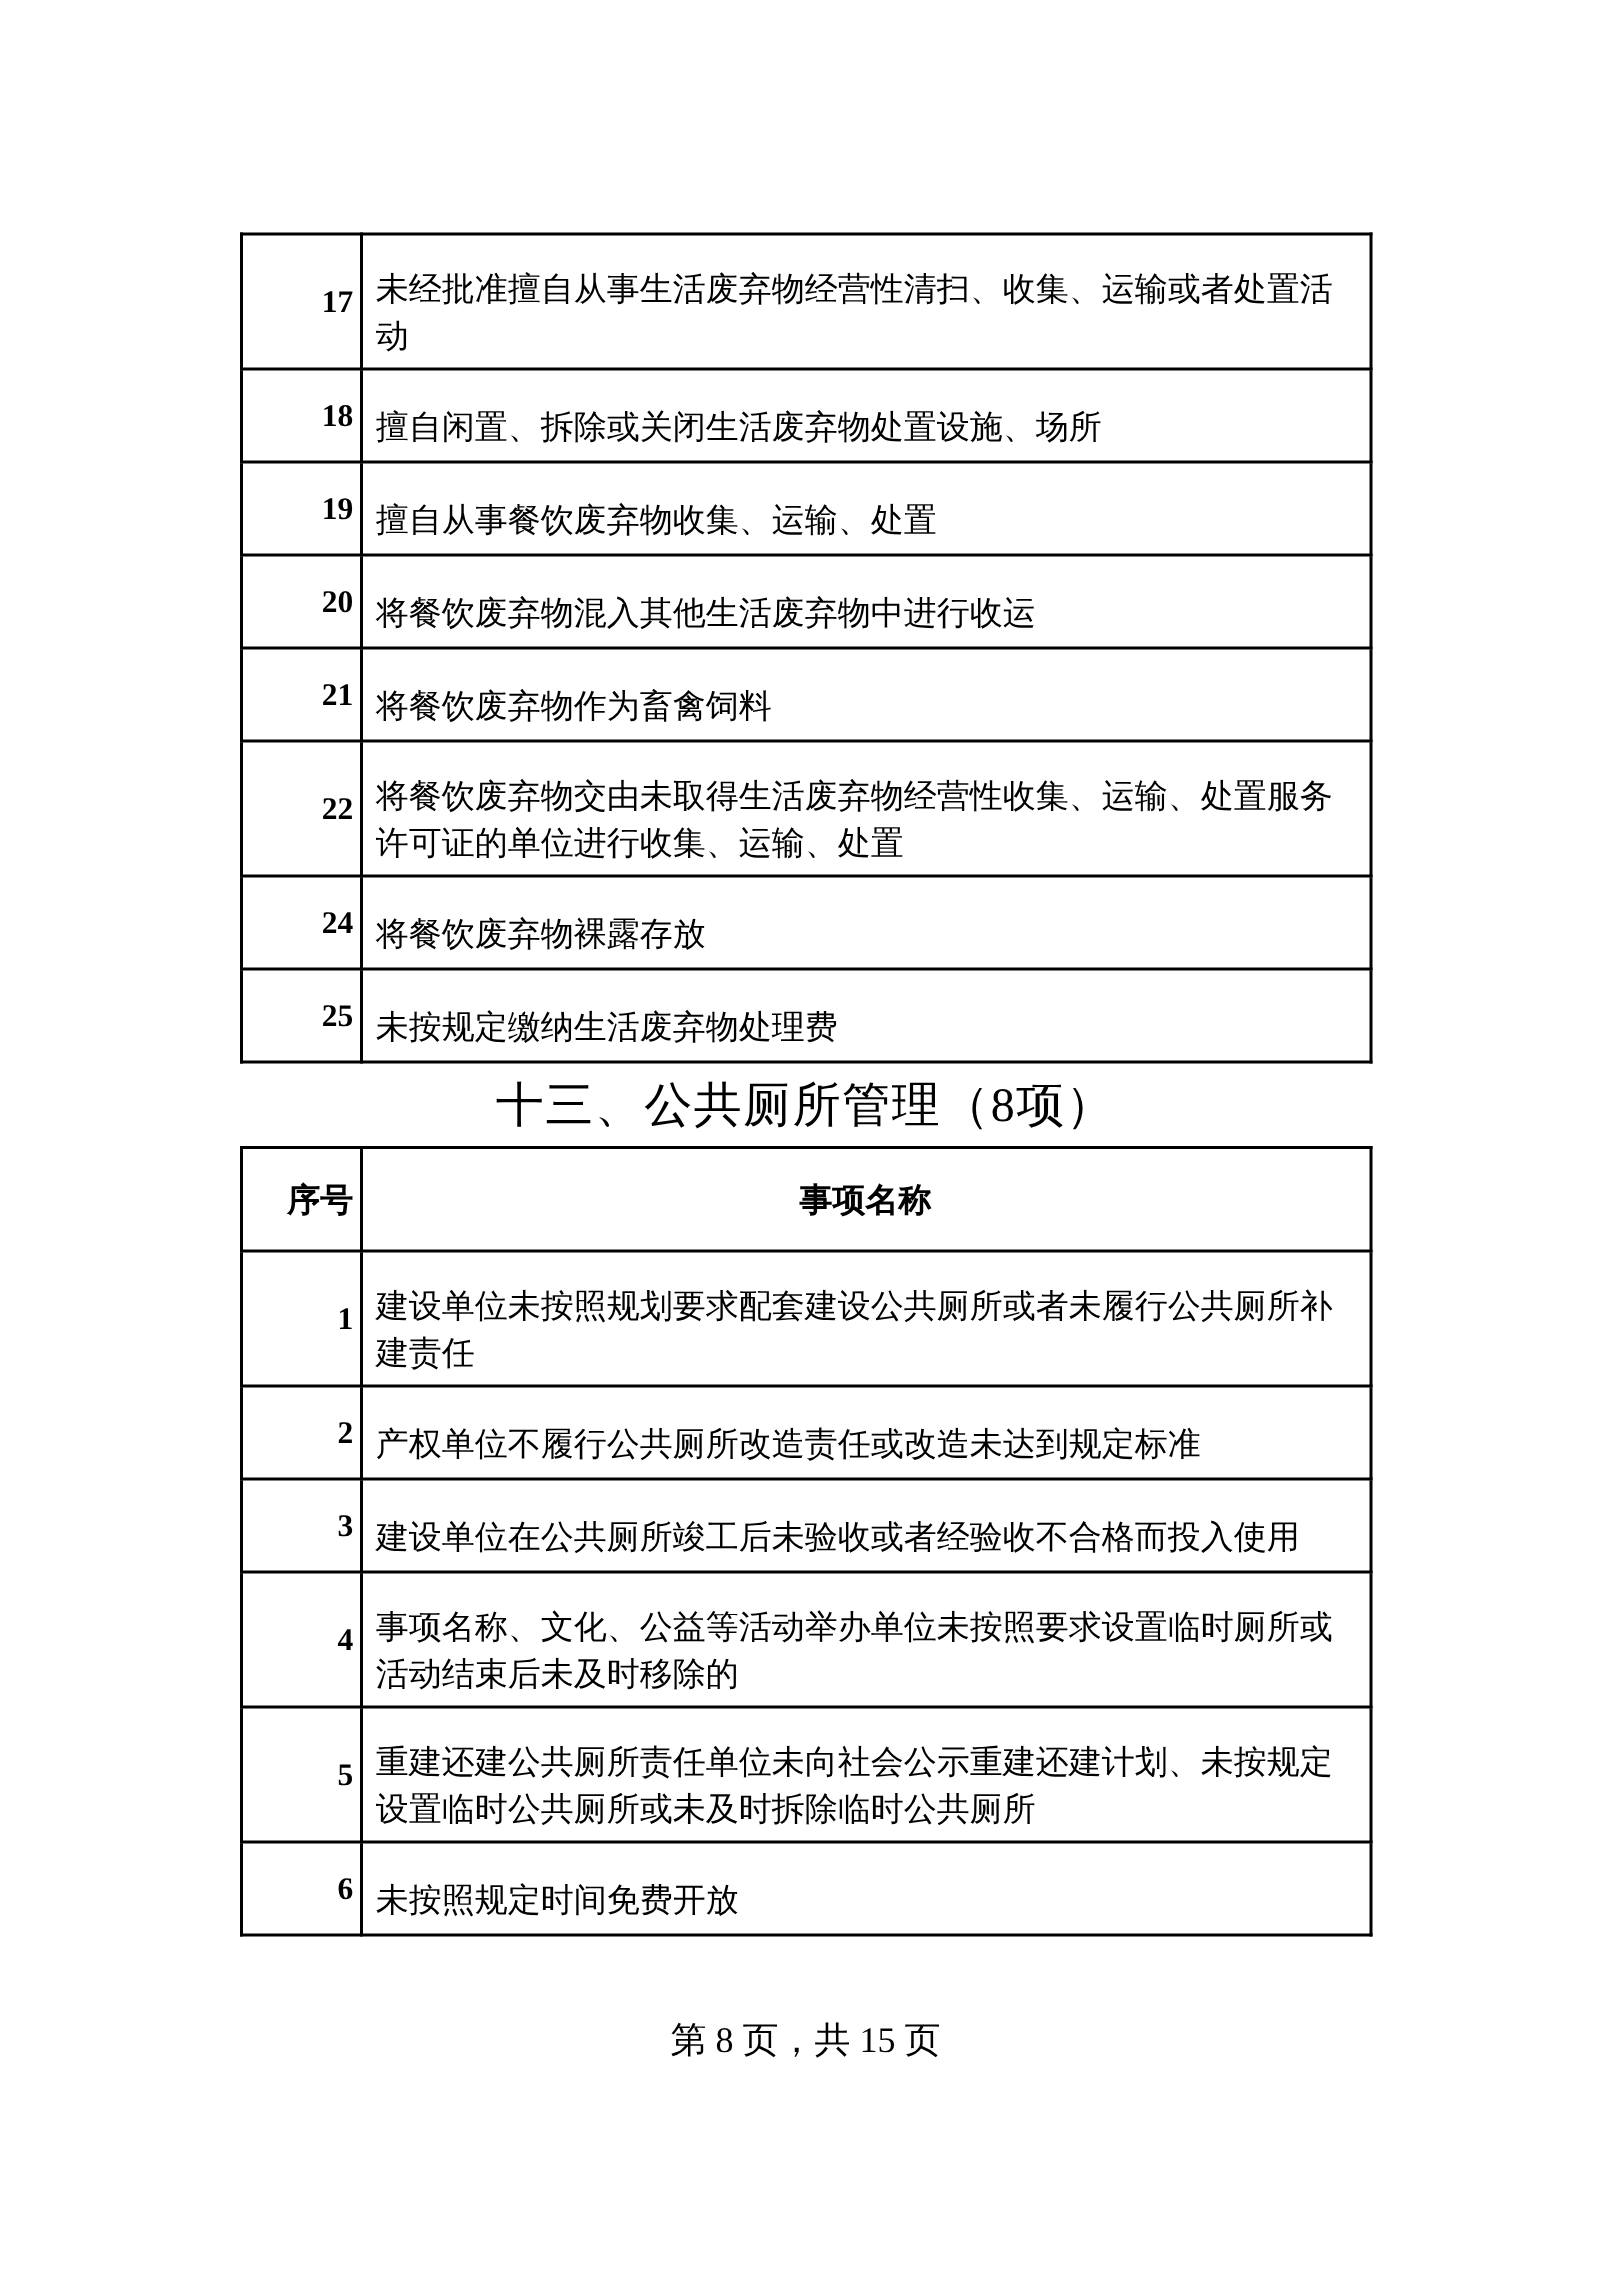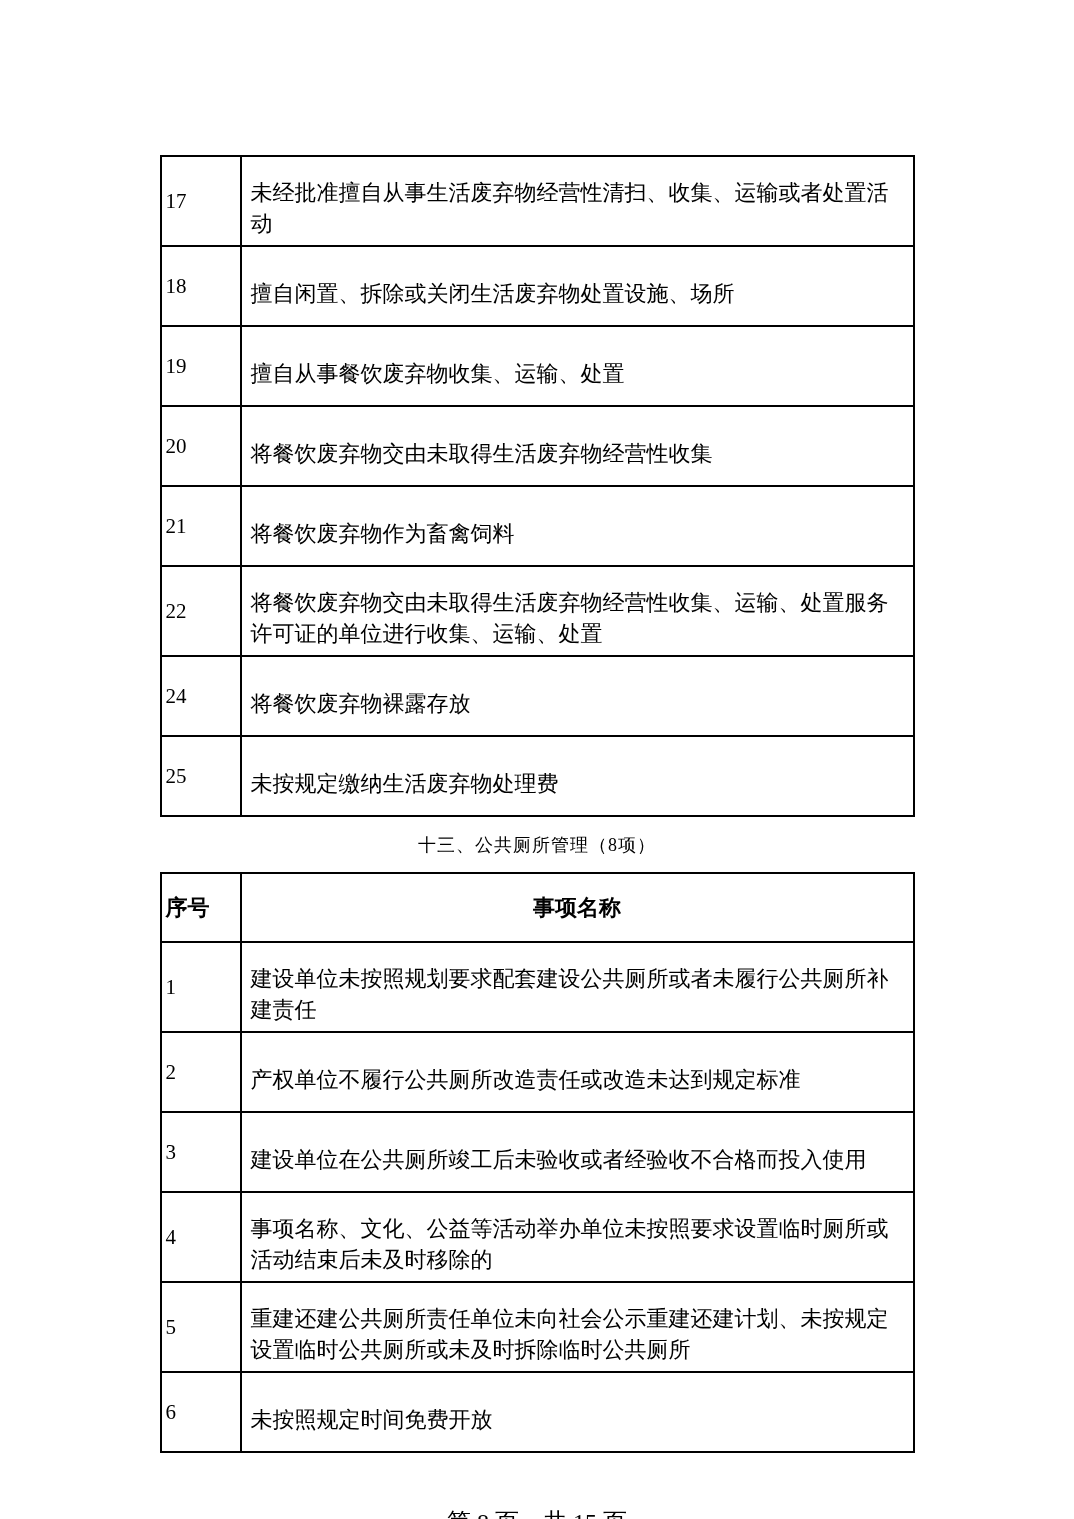--- a/index.html
+++ b/index.html
@@ -35,51 +35,52 @@
     line-height: 31px;
     word-break: break-all;
   }
   .col-no {
     width: 80px;
   }
   .col-name {
     width: 673px;
   }
   .doc-table td.cell-no, .doc-table th.cell-no {
-    text-align: left;
+    text-align: right;
     padding: 2px 4px;
+    font-weight: bold;
   }
   .doc-table td.cell-name {
     text-align: left;
     padding: 20px 10px 6px 9px;
   }
   .doc-table th {
     font-weight: bold;
     text-align: center;
     padding: 16px;
   }
   .doc-table tr.item-row {
-    height: 80px;
+    height: 62px;
   }
   .doc-table tr.header-row {
     height: 69px;
     border-radius: 26px;
   }
   .cell-no .num {
     font-family: "Liberation Serif", "DejaVu Serif", serif;
     font-size: 21px;
   }
   .section-heading {
     width: 753px;
     margin: 0 auto;
     height: 55px;
     display: flex;
     align-items: center;
     justify-content: center;
-    font-size: 18px;
+    font-size: 32px;
     letter-spacing: 1px;
     color: #000000;
   }
   .page-footer {
     margin-top: 53px;
     text-align: center;
     font-size: 24px;
     color: #000000;
   }
 </style>
@@ -105,21 +106,21 @@
           <td class="cell-name">擅自闲置、拆除或关闭生活废弃物处置设施、场所</td>
         </tr>
 
         <tr class="item-row">
           <td class="cell-no"><span class="num">19</span></td>
           <td class="cell-name">擅自从事餐饮废弃物收集、运输、处置</td>
         </tr>
 
         <tr class="item-row">
           <td class="cell-no"><span class="num">20</span></td>
-          <td class="cell-name">将餐饮废弃物交由未取得生活废弃物经营性收集</td>
+          <td class="cell-name">将餐饮废弃物混入其他生活废弃物中进行收运</td>
         </tr>
 
         <tr class="item-row">
           <td class="cell-no"><span class="num">21</span></td>
           <td class="cell-name">将餐饮废弃物作为畜禽饲料</td>
         </tr>
 
         <tr class="item-row">
           <td class="cell-no"><span class="num">22</span></td>
           <td class="cell-name">将餐饮废弃物交由未取得生活废弃物经营性收集、运输、处置服务许可证的单位进行收集、运输、处置</td>

